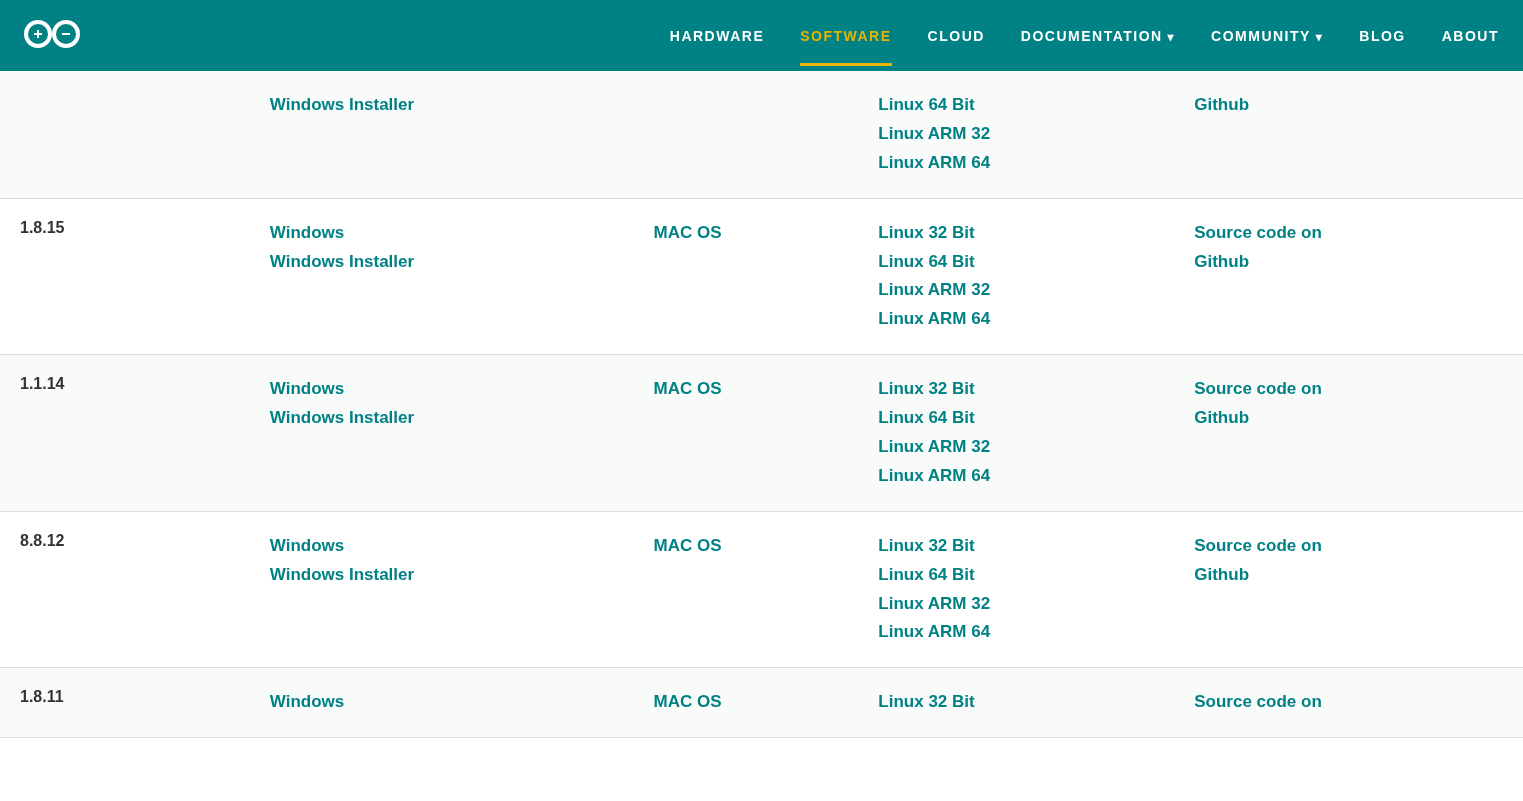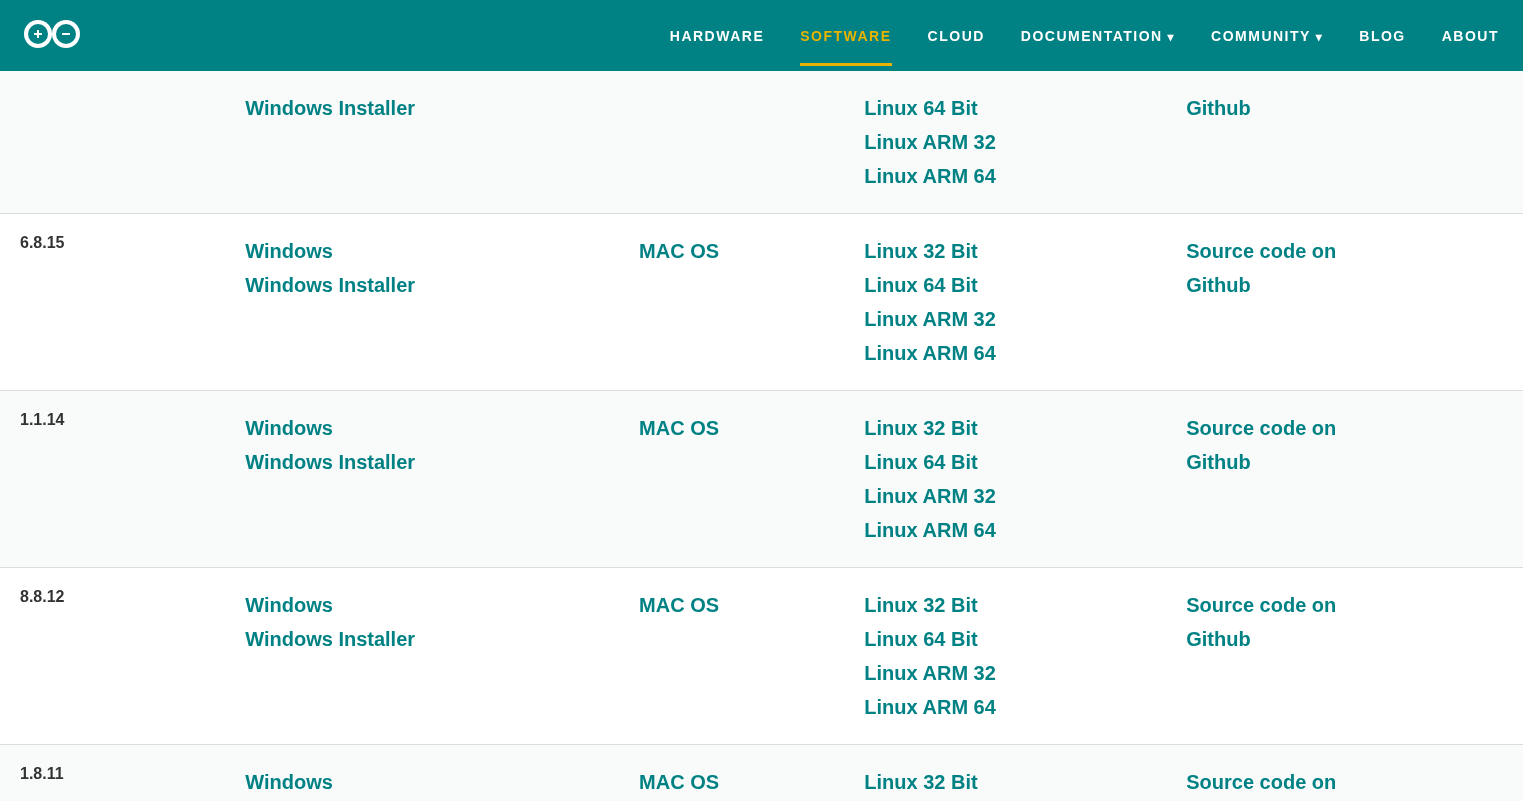--- a/index.html
+++ b/index.html
@@ -56,21 +56,21 @@
     }
     tbody tr:nth-child(odd) {
       background: #f9fbfb;
     }
     tbody tr:nth-child(even) {
       background: #ffffff;
     }
     td {
       padding: 20px 20px;
       vertical-align: top;
-      font-size: 20px;
+      font-size: 17px;
       color: #333;
       font-weight: 700;
     }
     td.version {
       color: #333;
       font-weight: 700;
       font-size: 16px;
       min-width: 120px;
     }
     td a, td .link {
@@ -151,21 +151,21 @@
           <td>
             <a href="#" class="link">Linux 64 Bit</a>
             <a href="#" class="link">Linux ARM 32</a>
             <a href="#" class="link">Linux ARM 64</a>
           </td>
           <td>
             <a href="#" class="link">Github</a>
           </td>
         </tr>
         <tr>
-          <td class="version">6.8.15</td>
+          <td class="version">1.8.15</td>
           <td>
             <a href="#" class="link">Windows</a>
             <a href="#" class="link">Windows Installer</a>
           </td>
           <td>
             <a href="#" class="link">MAC OS</a>
           </td>
           <td>
             <a href="#" class="link">Linux 32 Bit</a>
             <a href="#" class="link">Linux 64 Bit</a>

